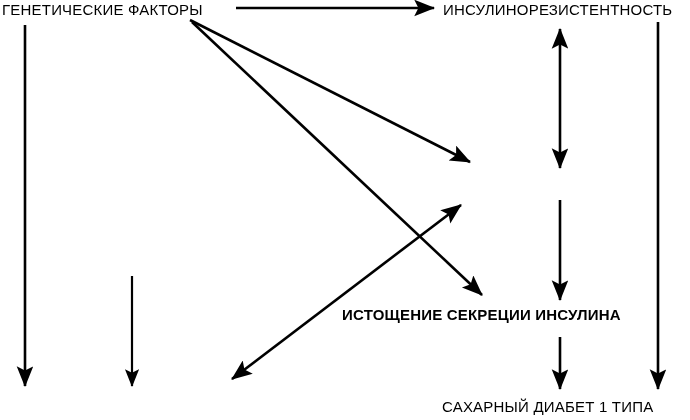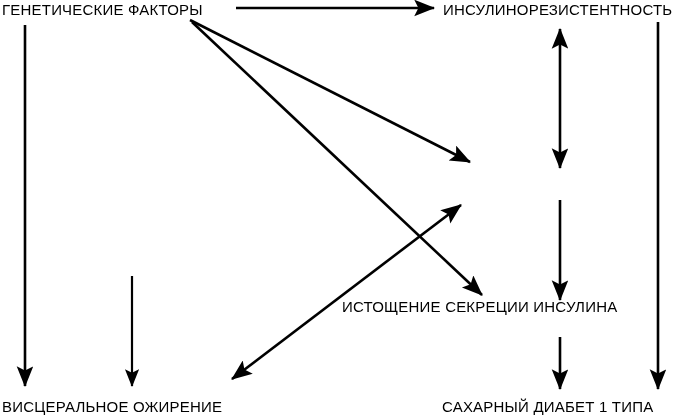--- a/index.html
+++ b/index.html
@@ -34,21 +34,21 @@
     line-height: 21px;
     letter-spacing: 0.2px;
     color: #000000;
     white-space: pre;
     text-align: center;
   }
   .node-genetic   { left: 2px;   top: -1px;  }
   .node-ir        { left: 443px; top: -1px;  }
   .node-hypo      { left: 60px;  top: 172px; width: 196px; }
   .node-hyperins  { left: 444px; top: 174px; }
-  .node-depletion { left: 342px; top: 296px; }
+  .node-depletion { left: 342px; top: 304px; font-weight: bold; }
   .node-obesity   { left: 2px;   top: 396px; }
   .node-diabetes  { left: 442px; top: 396px; }
 </style>
 </head>
 <body>
 
 <div id="diagram-root">
 
   <svg id="arrow-layer" viewBox="0 0 690 420" width="690" height="420">
     <defs>
@@ -82,17 +82,16 @@
   </svg>
 
   <div class="node-label node-genetic">ГЕНЕТИЧЕСКИЕ ФАКТОРЫ</div>
 
   <div class="node-label node-ir">ИНСУЛИНОРЕЗИСТЕНТНОСТЬ</div>
 
 
 
   <div class="node-label node-depletion">ИСТОЩЕНИЕ СЕКРЕЦИИ ИНСУЛИНА</div>
 
-  <div class="node-label node-obesity">ВИСЦЕРАЛЬНОЕ ОЖИРЕНИЕ</div>
 
   <div class="node-label node-diabetes">САХАРНЫЙ ДИАБЕТ 1 ТИПА</div>
 
 </div>
 
 </body></html>

